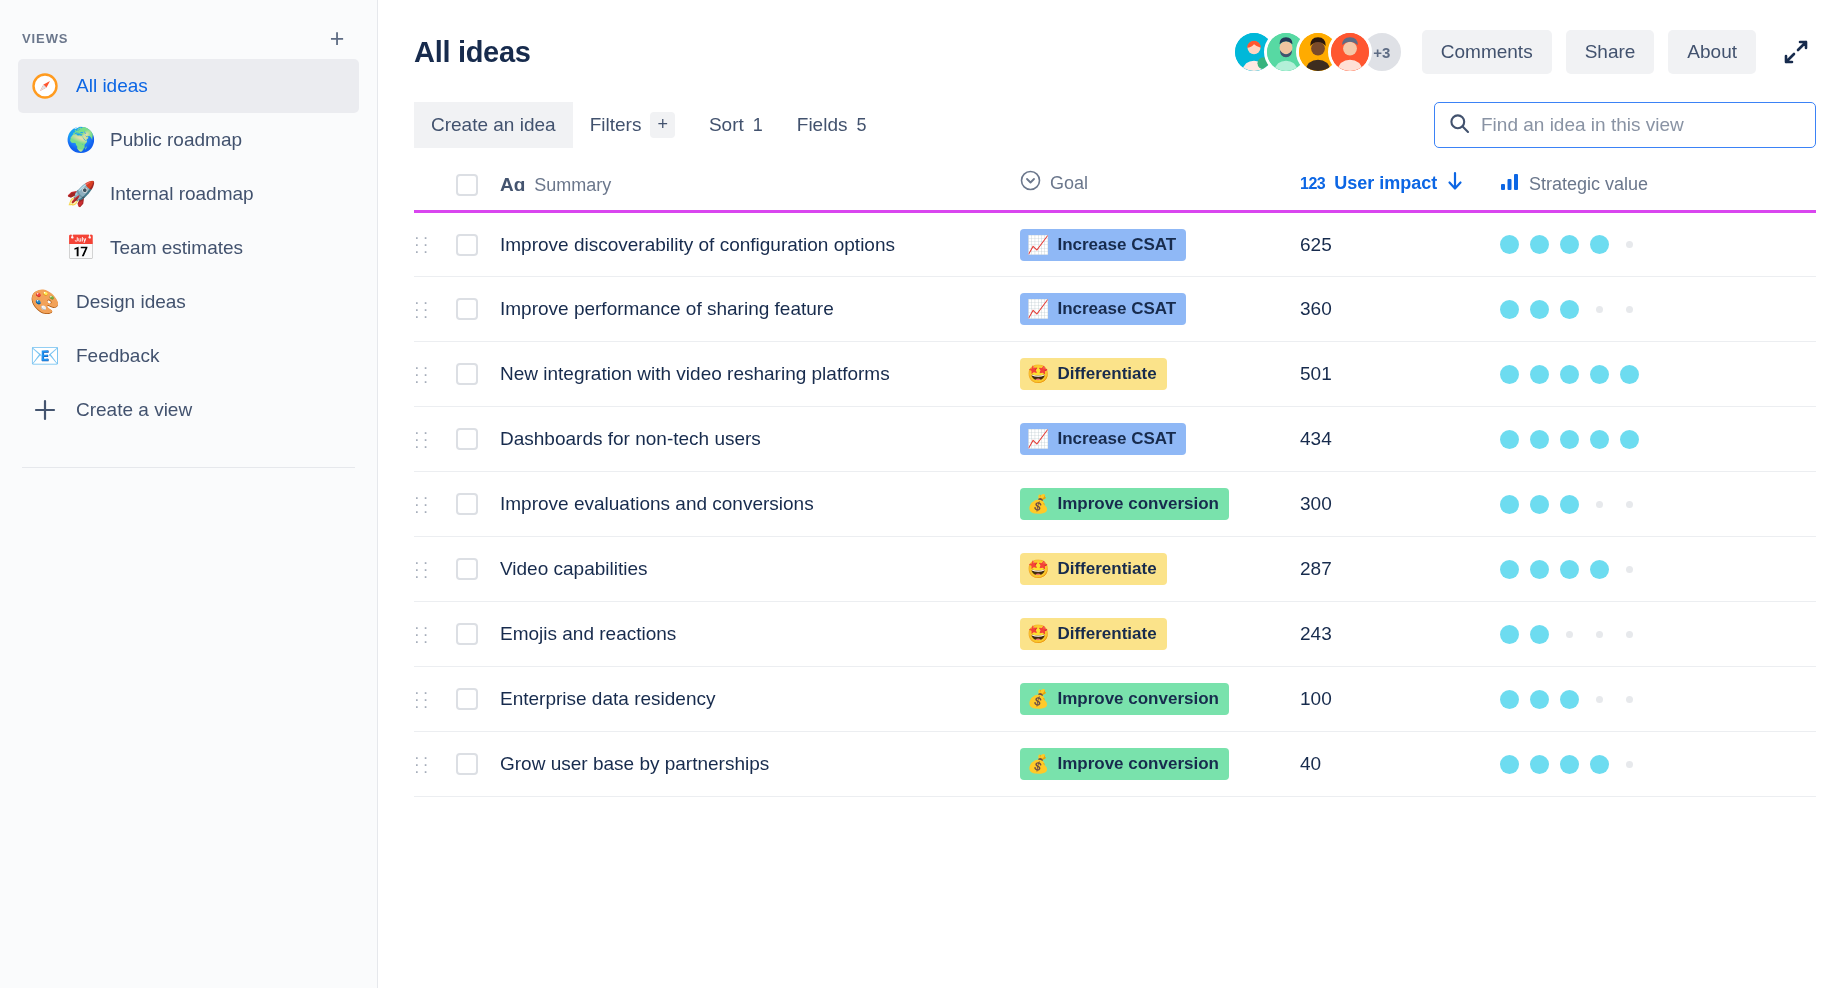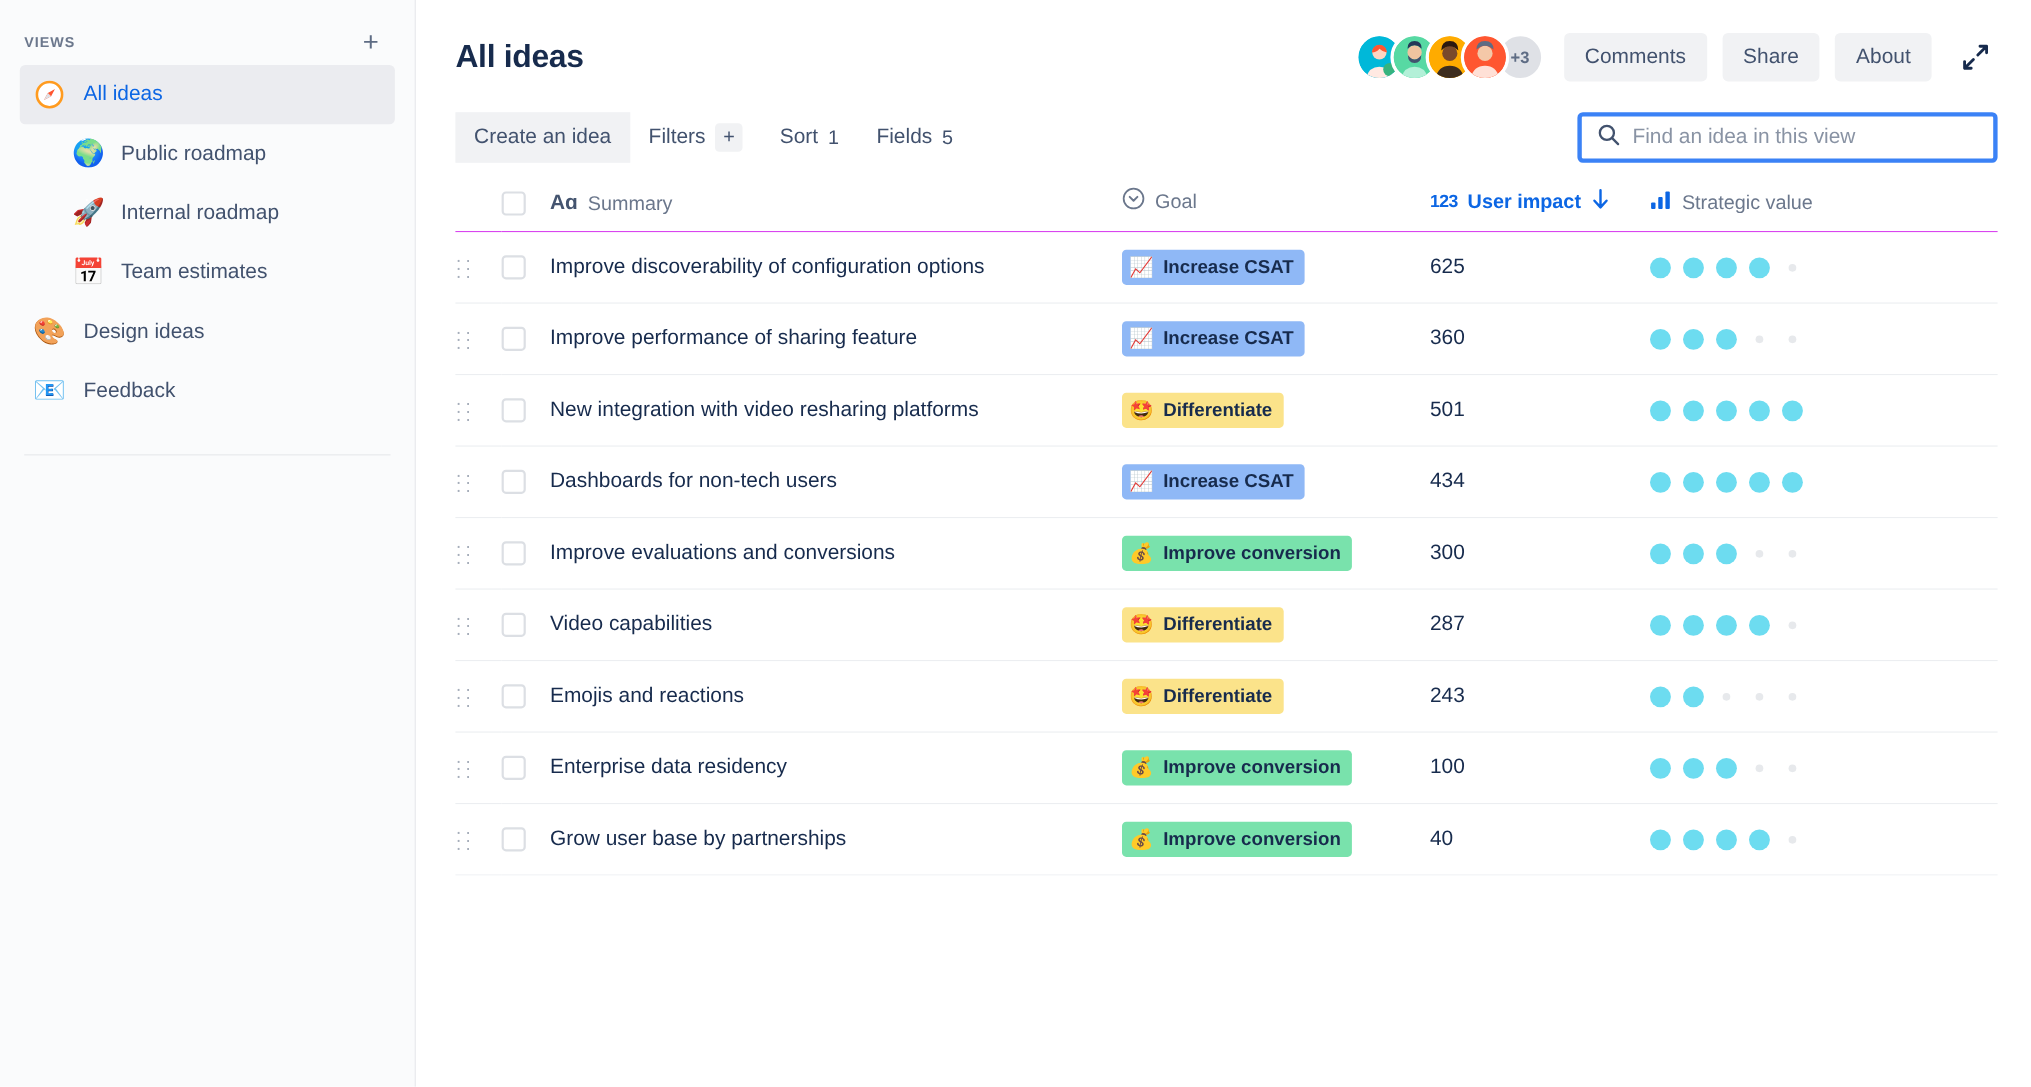--- a/index.html
+++ b/index.html
@@ -103,35 +103,35 @@
     cursor: pointer; display: flex; align-items: center; gap: 9px;
   }
   .tb-btn.filled { background: #f1f2f4; }
   .tb-badge {
     background: #f1f2f4; border-radius: 4px; padding: 2px 7px;
     font-size: 18px; color: #42526e; line-height: 1.2;
   }
   .tb-count { font-size: 18px; color: #42526e; }
   .spacer { flex: 1; }
   .search-box {
-    width: 382px; height: 46px; border: 4px solid #3b82f6; border-radius: 5px;
+    width: 382px; height: 46px; border: 1px solid #3b82f6; border-radius: 5px;
     display: flex; align-items: center; gap: 11px; padding: 0 14px; background: #fff;
   }
   .search-box input {
     border: none; outline: none; background: transparent; flex: 1;
     font-family: inherit; font-size: 19px; color: #42526e;
   }
   .search-box input::placeholder { color: #8993a4; }
 
   
   .table-wrap { padding: 0 30px 0 36px; margin-top: 22px; overflow: hidden; }
   table { width: 100%; border-collapse: collapse; table-layout: fixed; }
   thead th {
     text-align: right; font-weight: normal; font-size: 18px; color: #6b778c;
-    padding: 0 0 14px 0; border-bottom: 1px solid #d946ef;
+    padding: 0 0 14px 0; border-bottom: 3px solid #d946ef;
     vertical-align: bottom;
   }
   th .th-inner { display: flex; align-items: center; gap: 9px; }
   th.sorted .th-inner { color: #0c66e4; font-weight: bold; }
   .col-drag { width: 42px; }
   .col-check { width: 44px; }
   .col-summary { width: 520px; }
   .col-goal { width: 280px; }
   .col-impact { width: 200px; }
   .col-strategic { width: auto; }
@@ -216,20 +216,28 @@
         <span>Design ideas</span>
       </div>
 
       <div class="nav-item">
         <span class="nav-icon">
             <span class="emoji">📧</span>
           </span>
         <span>Feedback</span>
       </div>
 
+      <div class="nav-item">
+        <span class="nav-icon">
+          <svg width="26" height="26" viewBox="0 0 26 26">
+              <path d="M13 4 V22 M4 13 H22" stroke="#44546f" stroke-width="2.2" stroke-linecap="round"></path>
+            </svg>
+        </span>
+        <span>Create a view</span>
+      </div>
     </nav>
 
     <div class="divider"></div>
 
   </aside>
 
   <main class="main">
 
     <div class="main-header">
       <h1 class="page-title">All ideas</h1>

